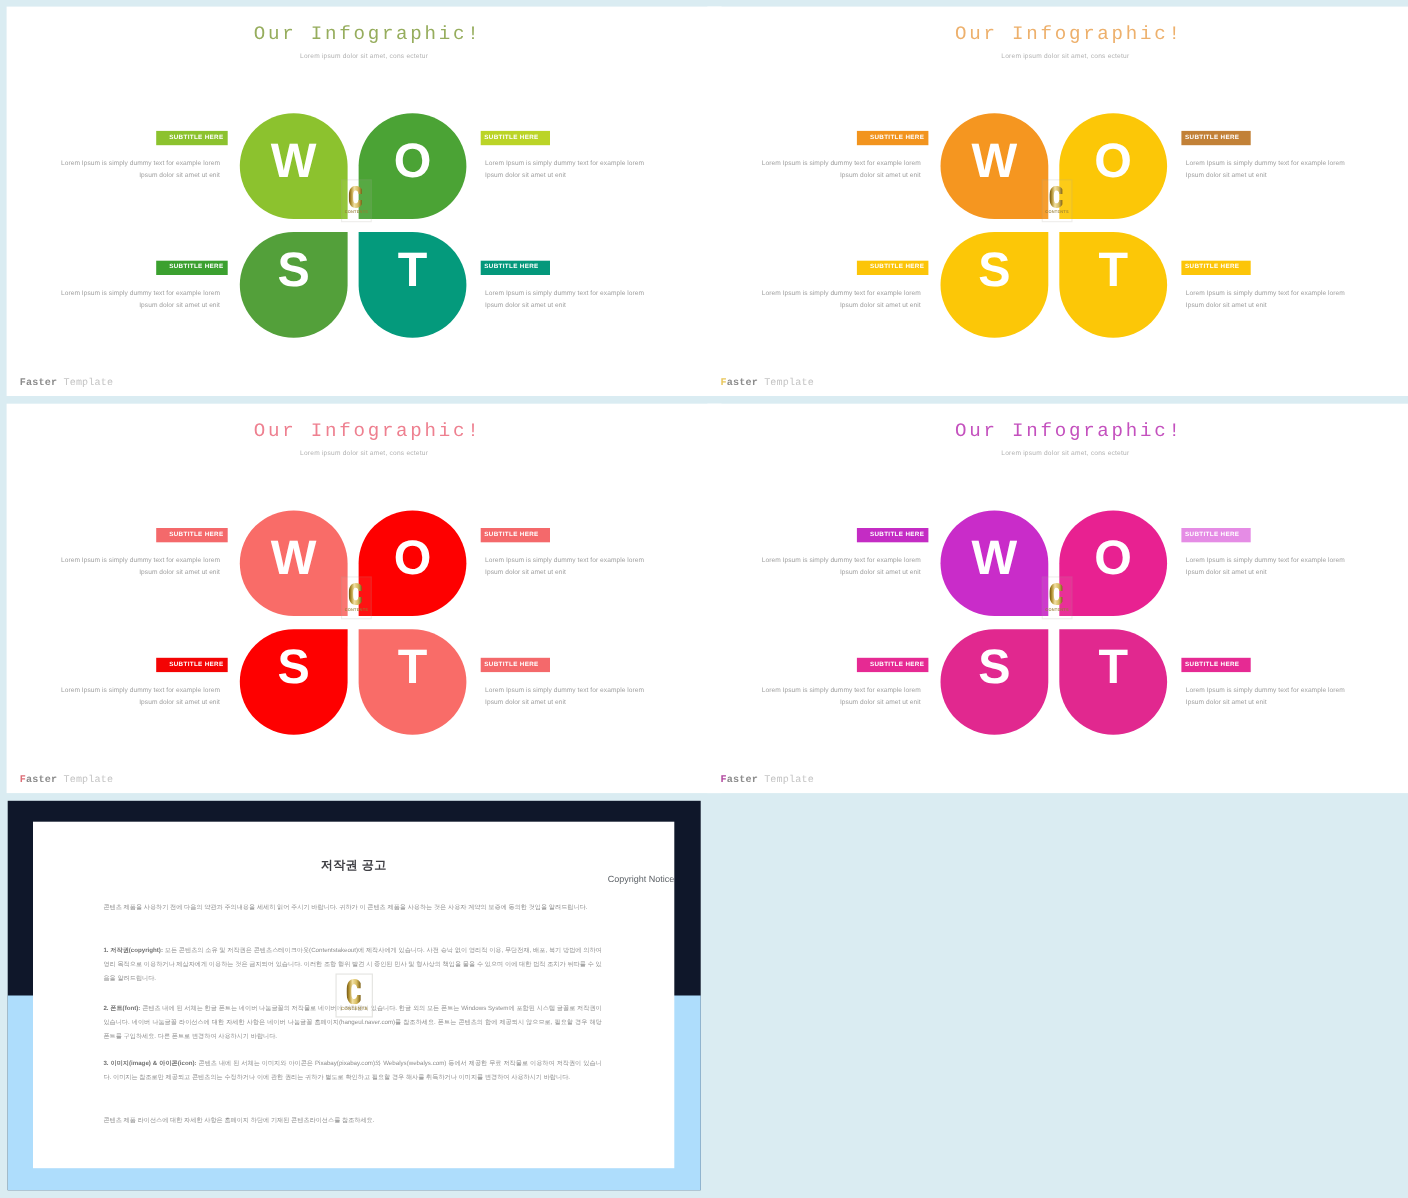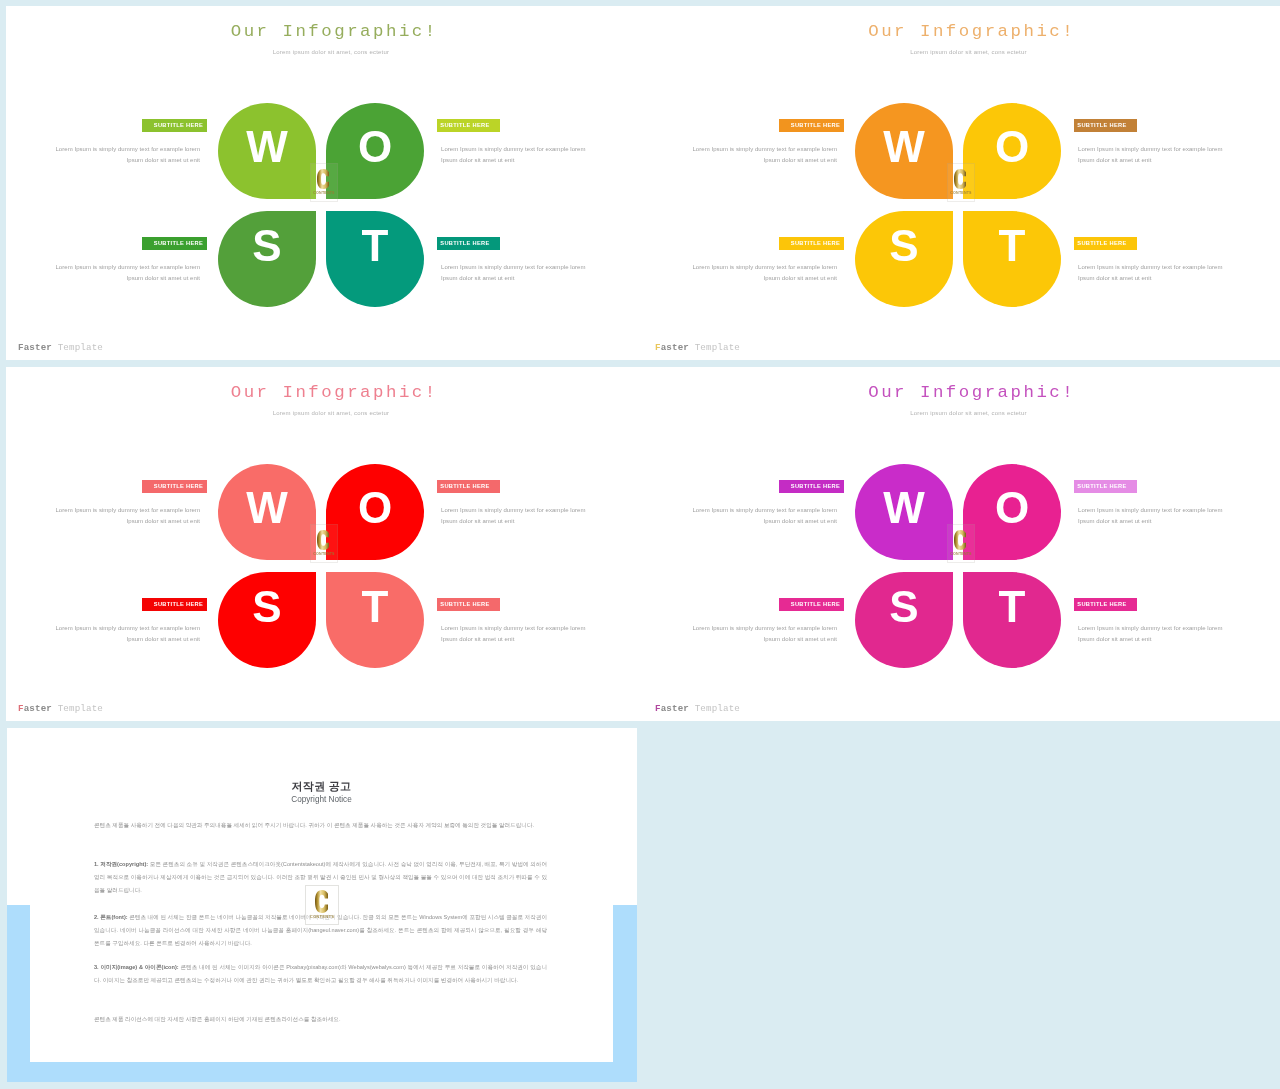--- a/index.html
+++ b/index.html
@@ -54,28 +54,28 @@
 
   .wm{position:absolute;left:304px;top:157px;width:28px;height:39px;
       border:1px solid rgba(150,145,130,.16);background:rgba(255,255,255,.07);
       box-sizing:border-box;}
   .wm .c{position:absolute;left:-2px;right:0;top:5px;text-align:center;line-height:0;}
   .wm .c svg{width:12px;height:20px;}
   .wm .t{position:absolute;left:0;right:0;top:27px;text-align:center;
          font-size:3.6px;color:rgba(150,125,50,.85);letter-spacing:.2px;font-weight:700;}
 
   .s5{position:absolute;left:7px;top:728px;width:630px;height:354px;
-      background:#ffffff;}
+      background:#0f172a;}
   .s5 .fade{position:absolute;left:0;top:177px;width:630px;height:177px;
             background:#aeddfc;}
   .s5 .paper{position:absolute;left:23px;top:19px;width:583px;height:315px;
              background:#fff;z-index:2;}
   .cp-title{position:absolute;left:0;right:0;top:32px;text-align:center;
             font-size:11px;font-weight:700;color:#3f3f44;letter-spacing:.3px;}
-  .cp-sub{position:absolute;left:0;right:0;top:48px;text-align:center;
+  .cp-sub{position:absolute;left:0;right:0;top:48px;text-align:right;
           font-size:8.2px;color:#5e6368;}
   .cp-body{position:absolute;left:64px;width:453px;font-size:5.6px;
            color:#8e8e8e;line-height:13px;text-align:justify;}
   .cp-body b{color:#6f6f6f;}
   .wm5{left:298px;top:157px;width:34px;height:40px;z-index:9;
         border:1px solid rgba(176,174,166,.35);background:rgba(255,255,255,.40);}
   .wm5 .c{top:4px;}
   .wm5 .c svg{width:13px;height:23px;}
   .wm5 .t{top:28px;font-size:4.2px;color:rgba(150,125,50,.8);}
 </style>

